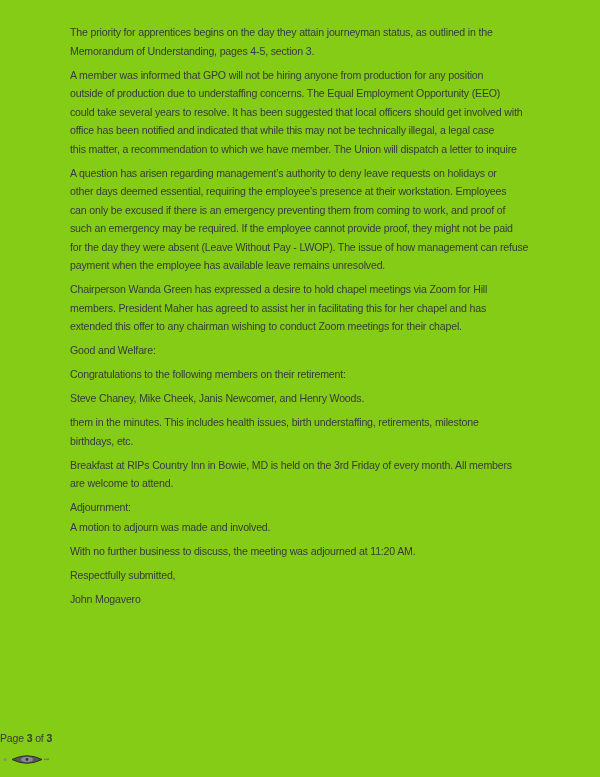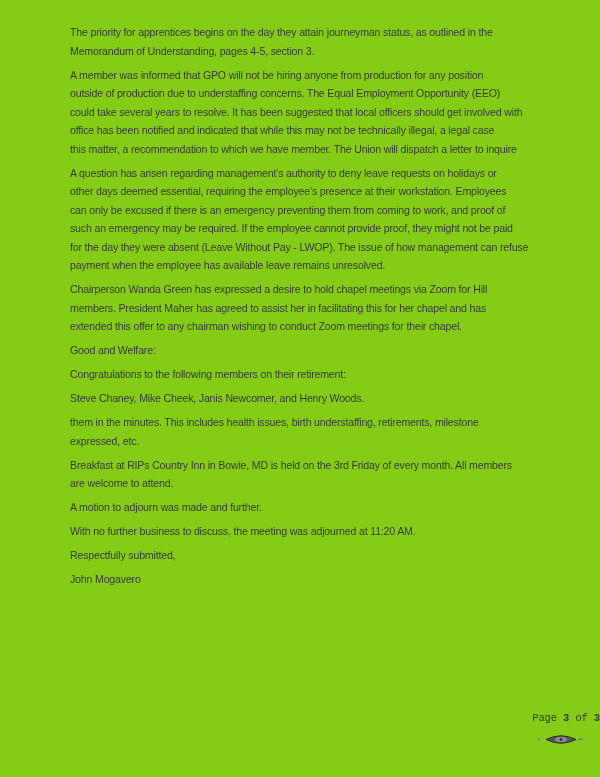--- a/index.html
+++ b/index.html
@@ -26,26 +26,25 @@
     line-height: 18.5px;
   }
   .para { margin: 0 0 5.5px 0; }
   .para.tight { margin-bottom: 1px; }
   .para.heading .line { font-weight: normal; }
   .line { display: block; white-space: nowrap; }
   .footer {
     position: absolute;
     left: 0;
     right: 0;
-    top: 712px;
-    text-align: right;
+    top: 732px;
+    text-align: left;
     font-size: 10.5px;
     letter-spacing: -0.15px;
     color: #3a3a3a;
-    font-family: Liberation Mono, monospace;
   }
   .page-label .num { font-weight: bold; }
   .emblem {
     margin-top: 7px;
     line-height: 0;
   }
 </style>
 </head>
 <body>
 
@@ -87,31 +86,34 @@
     <p class="para">
       <span class="line">Congratulations to the following members on their retirement:</span>
     </p>
 
     <p class="para">
       <span class="line">Steve Chaney, Mike Cheek, Janis Newcomer, and Henry Woods.</span>
     </p>
 
     <p class="para">
       <span class="line">them in the minutes. This includes health issues, birth understaffing, retirements, milestone</span>
-      <span class="line">expressed, etc.</span>
+      <span class="line">birthdays, etc.</span>
     </p>
 
     <p class="para">
       <span class="line">Breakfast at RIPs Country Inn in Bowie, MD is held on the 3rd Friday of every month. All members</span>
       <span class="line">are welcome to attend.</span>
     </p>
 
+    <p class="para heading tight">
+      <span class="line">Adjournment:</span>
+    </p>
 
     <p class="para">
-      <span class="line">A motion to adjourn was made and further.</span>
+      <span class="line">A motion to adjourn was made and involved.</span>
     </p>
 
     <p class="para">
       <span class="line">With no further business to discuss, the meeting was adjourned at 11:20 AM.</span>
     </p>
 
     <p class="para">
       <span class="line">Respectfully submitted,</span>
     </p>
 

